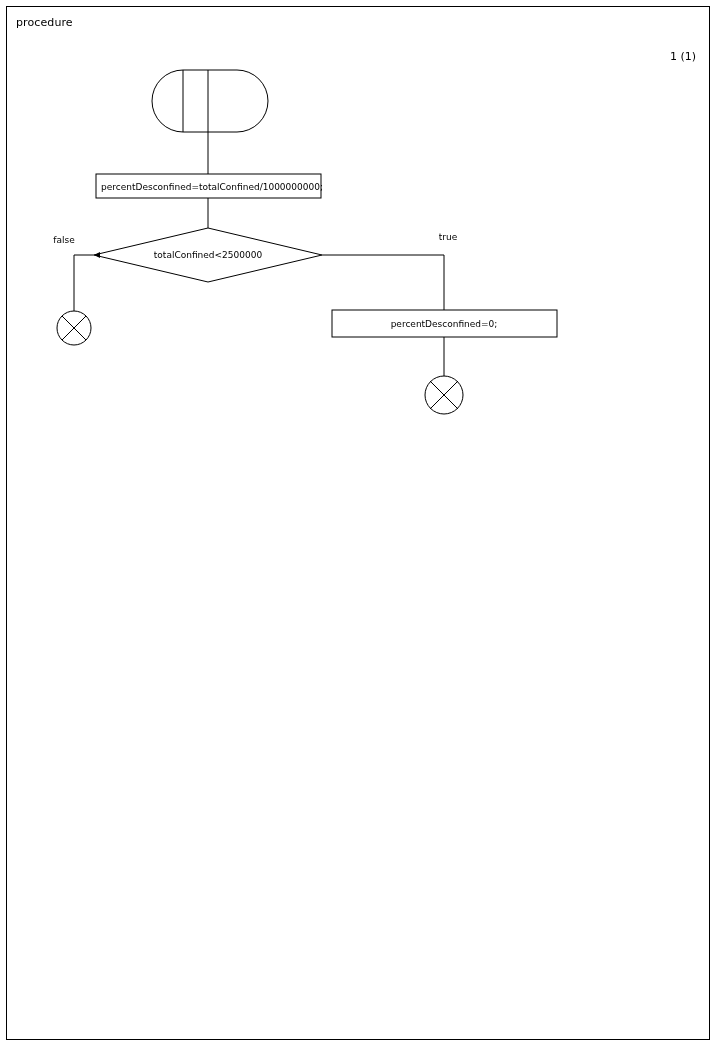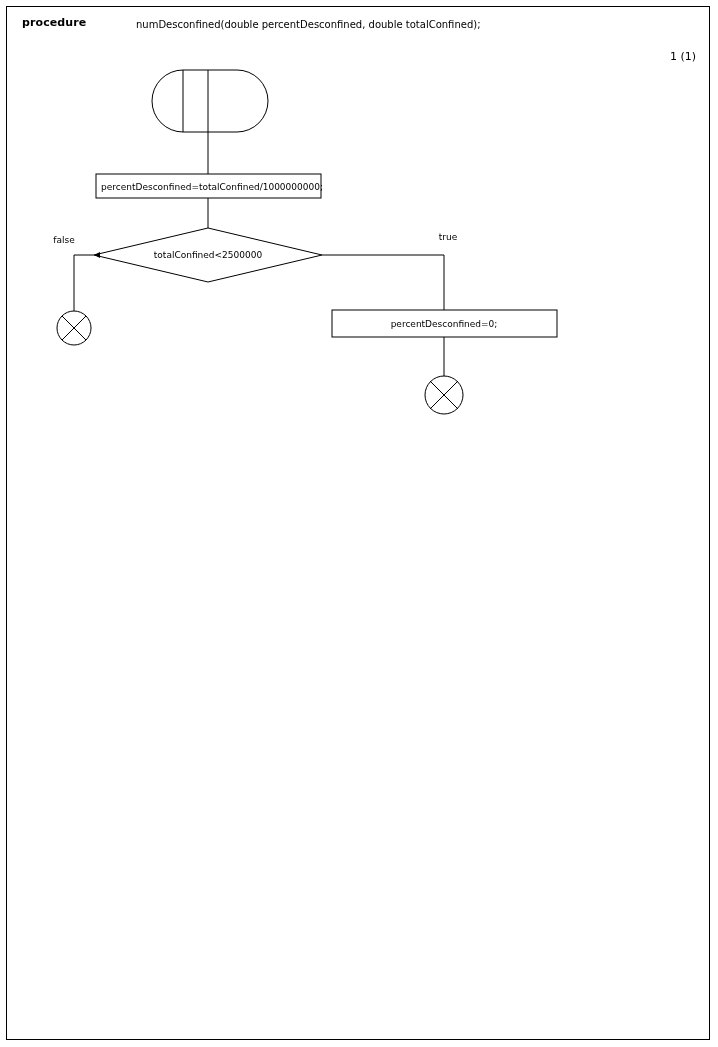--- a/index.html
+++ b/index.html
@@ -24,24 +24,24 @@
     position: absolute;
     left: 6px;
     top: 6px;
     width: 704px;
     height: 1034px;
     box-sizing: border-box;
     border: 1px solid #000000;
   }
   .hdr-label {
     position: absolute;
-    left: 22px;
+    left: 16px;
     top: 16px;
     font-size: 11px;
-    font-weight: bold;
+    font-weight: normal;
     letter-spacing: 0.1px;
   }
   .hdr-signature {
     position: absolute;
     left: 136px;
     top: 19px;
     font-size: 10px;
   }
   .hdr-page {
     position: absolute;
@@ -76,21 +76,20 @@
   .t-branch { font-size: 9px; }
 </style>
 </head>
 <body>
 
 <div id="page">
 
   <div class="page-border"></div>
 
   <div class="hdr-label">procedure</div>
-  <div class="hdr-signature">numDesconfined(double percentDesconfined, double totalConfined);</div>
   <div class="hdr-page">1 (1)</div>
 
   <svg class="diagram" viewBox="0 0 718 1047">
 
     <g>
       <path class="shape-fill" d="M 183 70 L 237 70 A 31 31 0 0 1 237 132 L 183 132 A 31 31 0 0 1 183 70 Z"></path>
       <line class="shape-line" x1="183" y1="70" x2="183" y2="132"></line>
       <line class="shape-line" x1="208" y1="70" x2="208" y2="132"></line>
     </g>
 

